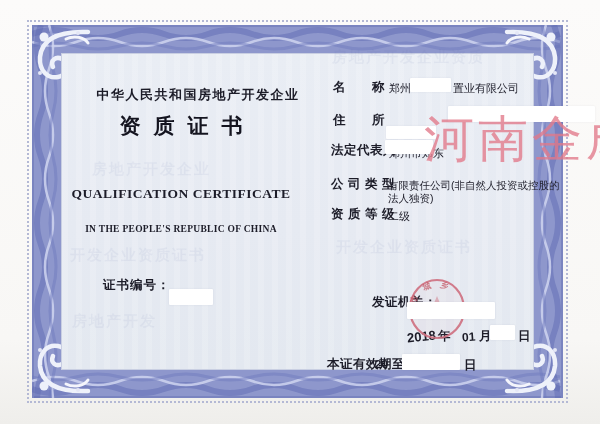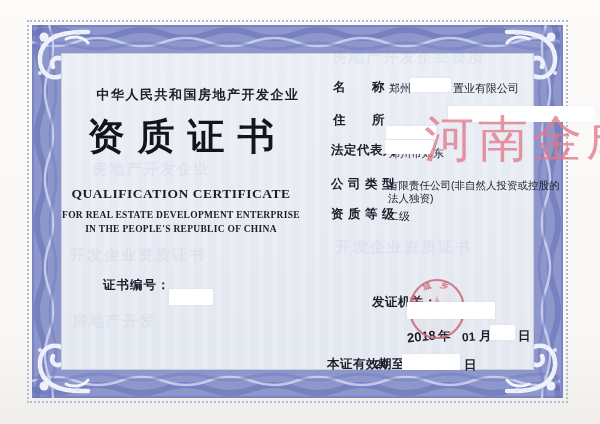--- a/index.html
+++ b/index.html
@@ -35,21 +35,21 @@
   
   .abs { position:absolute; z-index:3; }
   .ctr { text-align:center; }
   .b { font-weight:bold; }
   .serif { font-family:"Liberation Serif","DejaVu Serif",serif; }
   .ghost { position:absolute; z-index:2; color:#5f6ea6; opacity:.07; font-weight:bold;
     letter-spacing:2px; font-size:15px; white-space:nowrap; }
 
   
   .country-header { left:58px; top:86px; width:246px; font-size:13px; letter-spacing:1.5px;margin-left:17px; }
-  .cert-title { left:58px; top:112px; width:246px; font-size:37px; letter-spacing:13px; padding-left:13px; color:#14141f; }
+  .cert-title { left:58px; top:112px; width:246px; font-size:21px; letter-spacing:13px; padding-left:13px; color:#14141f; }
   .en-title { left:44px; top:186px; width:274px; font-size:13.5px; letter-spacing:.5px; }
   .en-sub1 { left:44px; top:210px; width:274px; font-size:9.5px; letter-spacing:.3px; }
   .en-sub2 { left:44px; top:224px; width:274px; font-size:9.5px; letter-spacing:.3px; }
   .certno-label { left:103px; top:277px; font-size:12.5px; letter-spacing:1px; }
   .certno-value { left:158px; top:293px; font-size:11px;margin-left:34px; }
   .issuer-line { left:44px; top:336px; width:274px; font-size:12.5px; letter-spacing:1px; }
 
   
   .fld-label { font-size:12.5px; font-weight:bold; letter-spacing:.5px; }
   .fld-value { font-size:11px; }
@@ -172,21 +172,20 @@
 
   <span class="ghost" style="left:70px; top:246px;">开发企业资质证书</span>
   <span class="ghost" style="left:92px; top:160px;">房地产开发企业</span>
   <span class="ghost" style="left:332px; top:48px;">房地产开发企业资质</span>
   <span class="ghost" style="left:336px; top:238px;">开发企业资质证书</span>
   <span class="ghost" style="left:72px; top:312px;">房地产开发</span>
 
   <div class="abs ctr b country-header">中华人民共和国房地产开发企业</div>
   <div class="abs ctr b cert-title">资质证书</div>
   <div class="abs ctr b serif en-title">QUALIFICATION CERTIFICATE</div>
-  <div class="abs ctr b serif en-sub1">FOR REAL ESTATE DEVELOPMENT ENTERPRISE</div>
   <div class="abs ctr b serif en-sub2">IN THE PEOPLE'S REPUBLIC OF CHINA</div>
   <div class="abs b certno-label">证书编号：</div>
   <div class="abs certno-value">41</div>
 
   <div class="abs fld-label name-label">名　　称</div>
   <div class="abs fld-value name-prefix">郑州</div>
   <div class="abs fld-value name-suffix">置业有限公司</div>
 
   <div class="abs fld-label addr-label">住　　所</div>
   <div class="abs fld-value addr-prefix">郑州市郑东</div>

